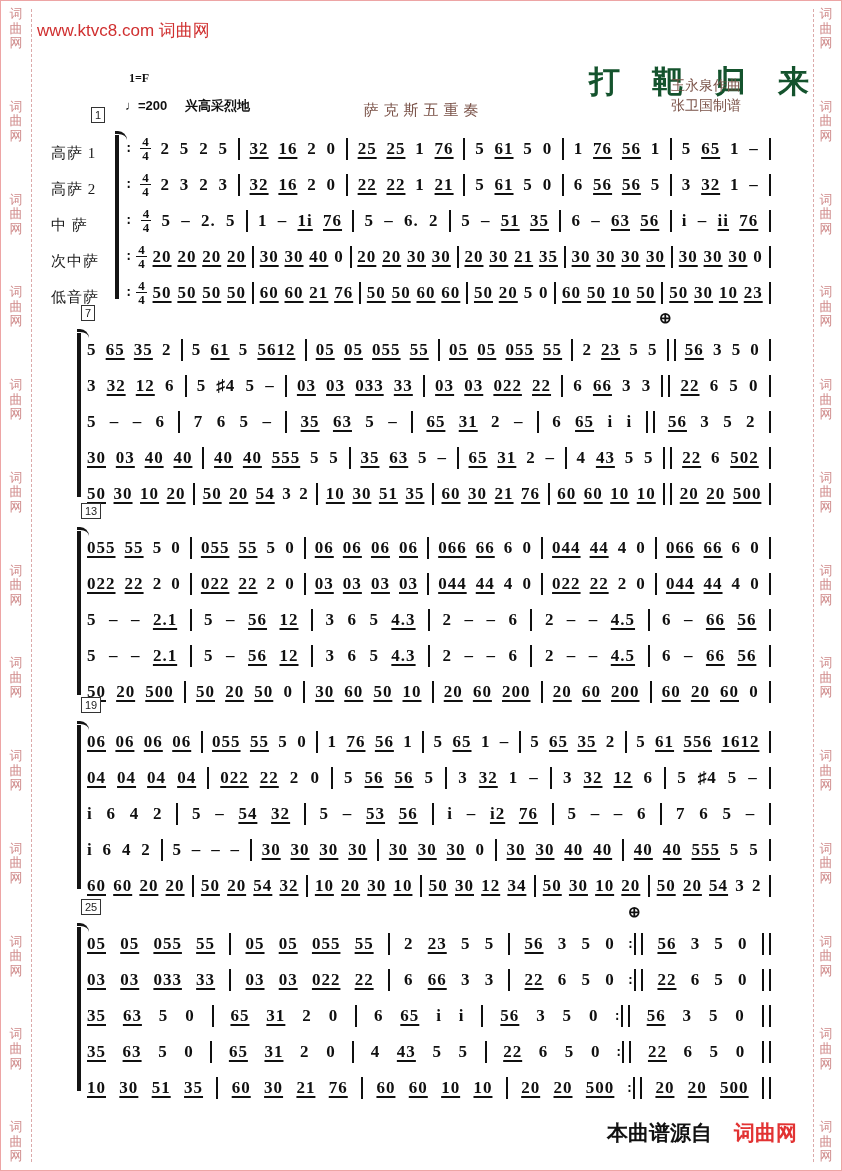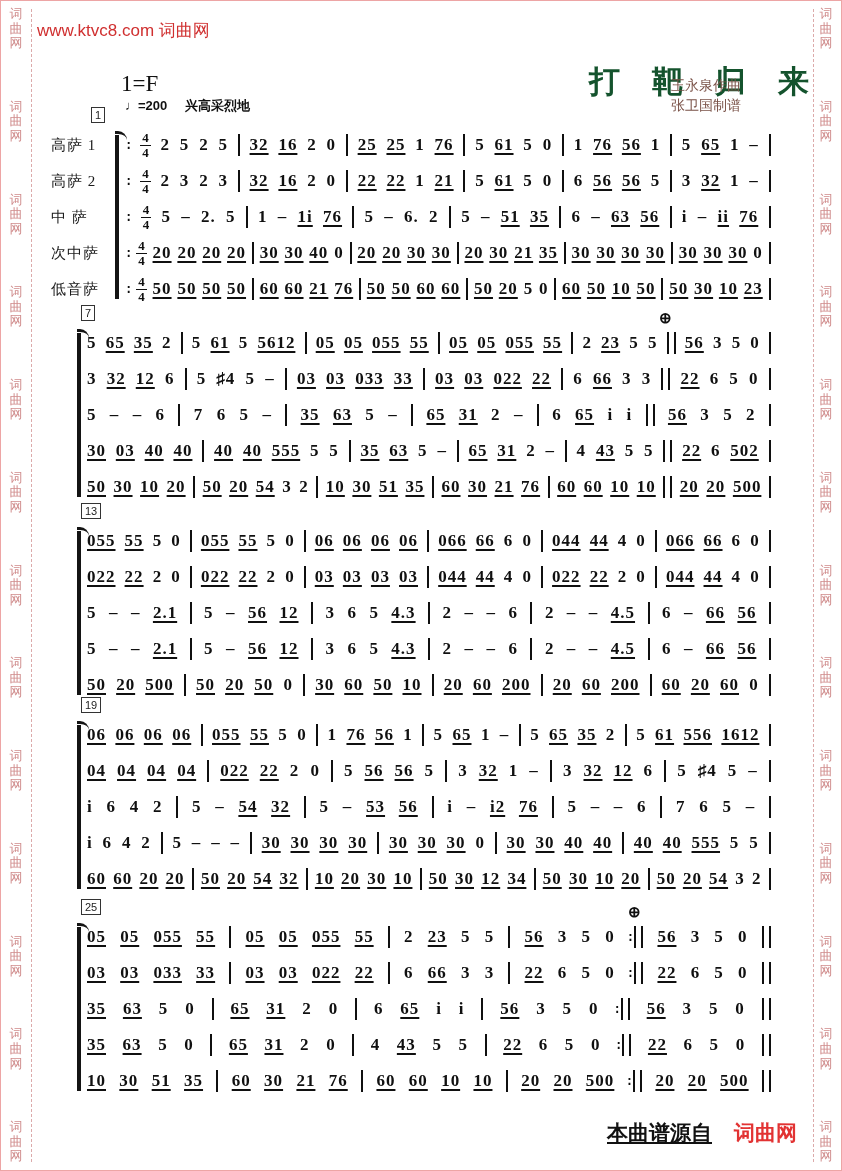--- a/index.html
+++ b/index.html
@@ -14,54 +14,54 @@
   .frame-line{position:absolute;top:8px;bottom:8px;width:0;border-left:1px dashed #dcaaaa;}
   .frame-line.left{left:30px;}
   .frame-line.right{left:812px;}
   
   .side-wm{position:absolute;top:6px;bottom:6px;width:22px;display:flex;flex-direction:column;justify-content:space-between;align-items:center;}
   .side-wm.left{left:4px;}
   .side-wm.right{right:4px;}
   .side-wm .grp{display:flex;flex-direction:column;align-items:center;color:#d08c8c;font-size:13px;line-height:1.12;font-family:"Liberation Sans",sans-serif;}
   
   .site-wm{position:absolute;left:36px;top:18px;font-size:17px;color:#d03030;font-family:"Liberation Sans",sans-serif;}
-  .hdr-key{position:absolute;left:120px;top:70px;font-size:23px;font-weight:normal;color:#111;}
+  .hdr-key{position:absolute;left:128px;top:70px;font-size:12px;font-weight:bold;color:#111;}
   .hdr-tempo{position:absolute;left:124px;top:96px;font-size:13px;font-weight:bold;color:#111;font-family:"Liberation Sans",sans-serif;}
   .hdr-tempo .expr{margin-left:14px;}
   .title{position:absolute;left:0;right:0;top:60px;text-align:right;font-size:31px;font-weight:bold;color:#14532d;letter-spacing:32px;padding-left:24px;font-family:"Liberation Sans",sans-serif;}
   .subtitle{position:absolute;left:0;right:0;top:100px;text-align:center;font-size:15px;color:#7a5248;letter-spacing:5px;padding-left:5px;font-family:"Liberation Sans",sans-serif;}
   .credits{position:absolute;right:100px;top:74px;text-align:left;font-size:14px;color:#7a5248;line-height:1.45;font-family:"Liberation Sans",sans-serif;}
   
   #score{position:absolute;inset:0;}
   .system{position:absolute;left:50px;width:720px;}
   .mark{position:absolute;top:-20px;font-size:11px;color:#222;border:1px solid #333;padding:0 3px;line-height:14px;background:#fff;font-family:"Liberation Sans",sans-serif;}
   .system.labeled .mark{left:40px;}
   .system.plain .mark{left:30px;}
   .brace{position:absolute;top:8px;bottom:8px;width:4px;background:#141414;}
   .brace::before{content:"";position:absolute;top:-4px;left:0;width:12px;height:9px;border-top:3px solid #141414;border-top-right-radius:9px;}
   .system.labeled .brace{left:64px;}
   .system.plain .brace{left:26px;}
-  .row{display:flex;align-items:center;height:36px;}
+  .row{display:flex;align-items:flex-end;height:36px;}
   .label{width:64px;flex:0 0 64px;font-size:15px;color:#1a1a1a;letter-spacing:1px;}
   .music{flex:1;display:flex;align-items:center;justify-content:space-between;}
   .system.labeled .music{margin-left:12px;}
   .system.plain .music{margin-left:36px;}
   .tok{font-size:17px;font-weight:bold;color:#101010;letter-spacing:1px;white-space:nowrap;}
   .tok.u{text-decoration:underline;text-decoration-thickness:1.5px;text-underline-offset:3px;}
   .bar{width:2px;height:22px;background:#101010;flex:0 0 auto;}
   .bar.dbl{width:5px;background:transparent;border-left:2px solid #101010;border-right:2px solid #101010;}
   .rptwrap{display:flex;align-items:center;gap:2px;flex:0 0 auto;}
   .rdots{font-size:13px;font-weight:bold;color:#101010;line-height:1;}
   .ts{display:inline-flex;flex-direction:column;align-items:center;font-weight:bold;font-size:13px;line-height:1.05;color:#101010;flex:0 0 auto;}
   .ts .num{padding:0 2px;}
   .ts .num:first-child{border-bottom:1.5px solid #101010;}
   .coda{position:absolute;font-size:15px;font-weight:bold;color:#101010;}
   
   .footer{position:absolute;right:44px;top:1118px;display:flex;gap:22px;font-size:21px;font-weight:bold;font-family:"Liberation Sans",sans-serif;}
-  .footer .black{color:#111;text-decoration:underline;}
+  .footer .black{color:#111;}
   .footer .red{color:#e23333;}
 </style>
 </head>
 <body>
 
 <div class="page">
   <div class="frame-line left"></div>
   <div class="frame-line right"></div>
   <div class="side-wm left" id="wm-left">
       <div class="grp">
@@ -199,20 +199,21 @@
     </div>
 
   <div class="site-wm">www.ktvc8.com 词曲网</div>
 
   <div class="hdr-key">1=F</div>
   <div class="hdr-tempo">
     <span>♩=200</span>
     <span class="expr">兴高采烈地</span>
   </div>
   <div class="title">打靶归来</div>
+  <div class="subtitle">萨克斯五重奏</div>
   <div class="credits">
     <div>王永泉作曲</div>
     <div>张卫国制谱</div>
   </div>
 
   <div id="score">
       <div class="system labeled" style="top: 126px; height: 180px;">
         <div class="mark">1</div>
         <div class="brace"></div>
         <div class="row">

